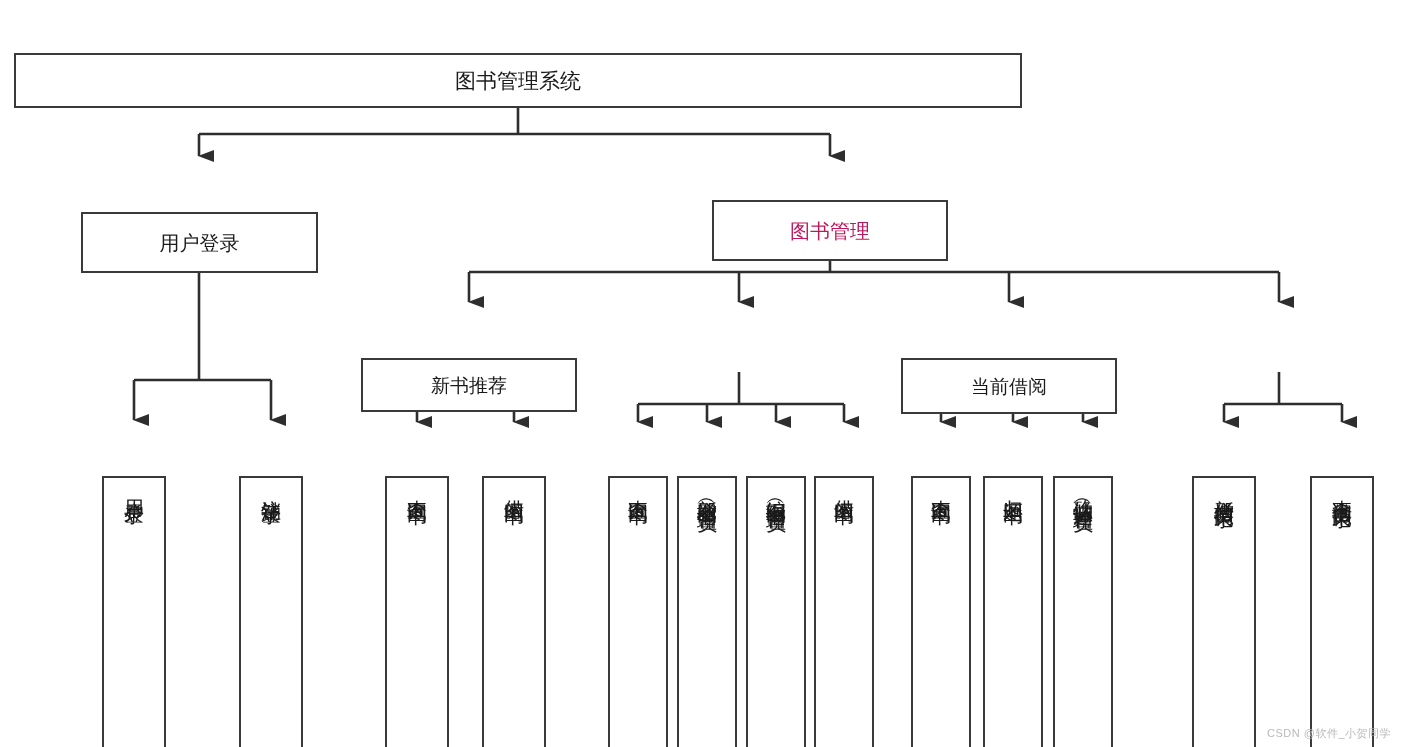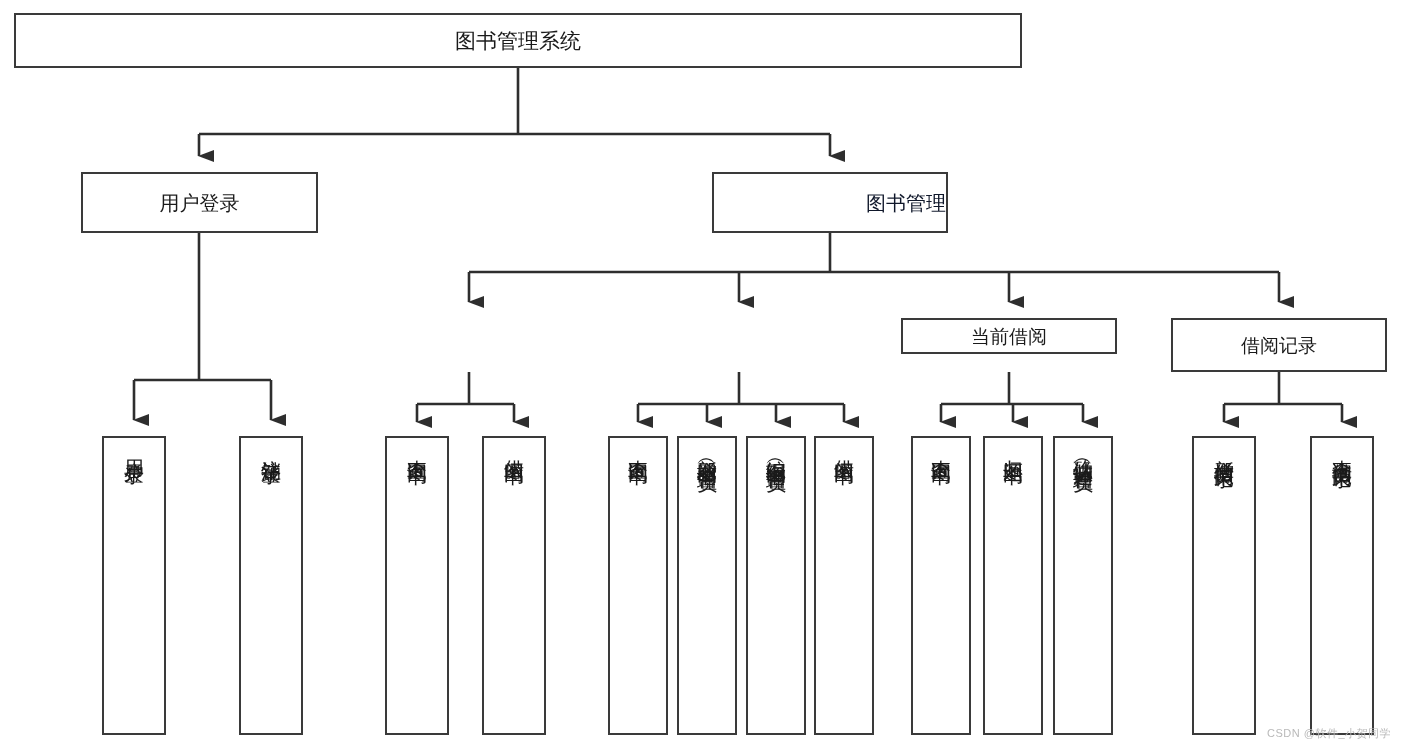--- a/index.html
+++ b/index.html
@@ -26,20 +26,21 @@
   }
   .node {
     position: absolute;
     box-sizing: border-box;
     background: #ffffff;
     border: 2px solid #3a3a3a;
     display: flex;
     align-items: center;
     justify-content: center;
     color: #1a1a1a;
+    margin-top: 40px;
   }
   .node.root {
     font-size: 21px;
   }
   .node.level2 {
     font-size: 20px;
   }
   .node.level3 {
     font-size: 19px;
   }
@@ -128,29 +129,29 @@
     </g>
   </svg>
 
   <div class="node root" style="left: 14px; top: 13px; width: 1008px; height: 55px; border-color: rgb(58, 58, 58); background: rgb(255, 255, 255); color: rgb(26, 26, 26);">
     <span class="node-label">图书管理系统</span>
   </div>
 
   <div class="node level2" style="left: 81px; top: 172px; width: 237px; height: 61px; border-color: rgb(58, 58, 58); background: rgb(255, 255, 255); color: rgb(26, 26, 26);">
     <span class="node-label">用户登录</span>
   </div>
-  <div class="node level2" style="left: 712px; top: 172px; width: 236px; height: 61px; border-color: rgb(58, 58, 58); background: rgb(255, 255, 255); color: #0f172a; justify-content: flex-end;">
+  <div class="node level2" style="left: 712px; top: 160px; width: 236px; height: 61px; border-color: rgb(58, 58, 58); background: rgb(255, 255, 255); color: #be185d;">
     <span class="node-label">图书管理</span>
   </div>
 
-  <div class="node level3" style="left: 901px; top: 318px; width: 216px; height: 36px; border-color: rgb(58, 58, 58); background: rgb(255, 255, 255); color: rgb(26, 26, 26);">
+  <div class="node level3" style="left: 361px; top: 318px; width: 216px; height: 54px; border-color: rgb(58, 58, 58); background: rgb(255, 255, 255); color: rgb(26, 26, 26);">
+    <span class="node-label">新书推荐</span>
+  </div>
+  <div class="node level3" style="left: 901px; top: 318px; width: 216px; height: 56px; border-color: rgb(58, 58, 58); background: rgb(255, 255, 255); color: rgb(26, 26, 26);">
     <span class="node-label">当前借阅</span>
-  </div>
-  <div class="node level3" style="left: 1171px; top: 318px; width: 216px; height: 54px; border-color: rgb(58, 58, 58); background: rgb(255, 255, 255); color: rgb(26, 26, 26);">
-    <span class="node-label">借阅记录</span>
   </div>
 
   <div class="node leaf" style="left: 102px; top: 436px; width: 64px; height: 299px; border-color: rgb(58, 58, 58); background: rgb(255, 255, 255); color: rgb(26, 26, 26);">
     <span class="leaf-text">用户登录</span>
   </div>
   <div class="node leaf" style="left: 239px; top: 436px; width: 64px; height: 299px; border-color: rgb(58, 58, 58); background: rgb(255, 255, 255); color: rgb(26, 26, 26);">
     <span class="leaf-text">注销登录</span>
   </div>
   <div class="node leaf" style="left: 385px; top: 436px; width: 64px; height: 299px; border-color: rgb(58, 58, 58); background: rgb(255, 255, 255); color: rgb(26, 26, 26);">
     <span class="leaf-text">查询图书</span>

